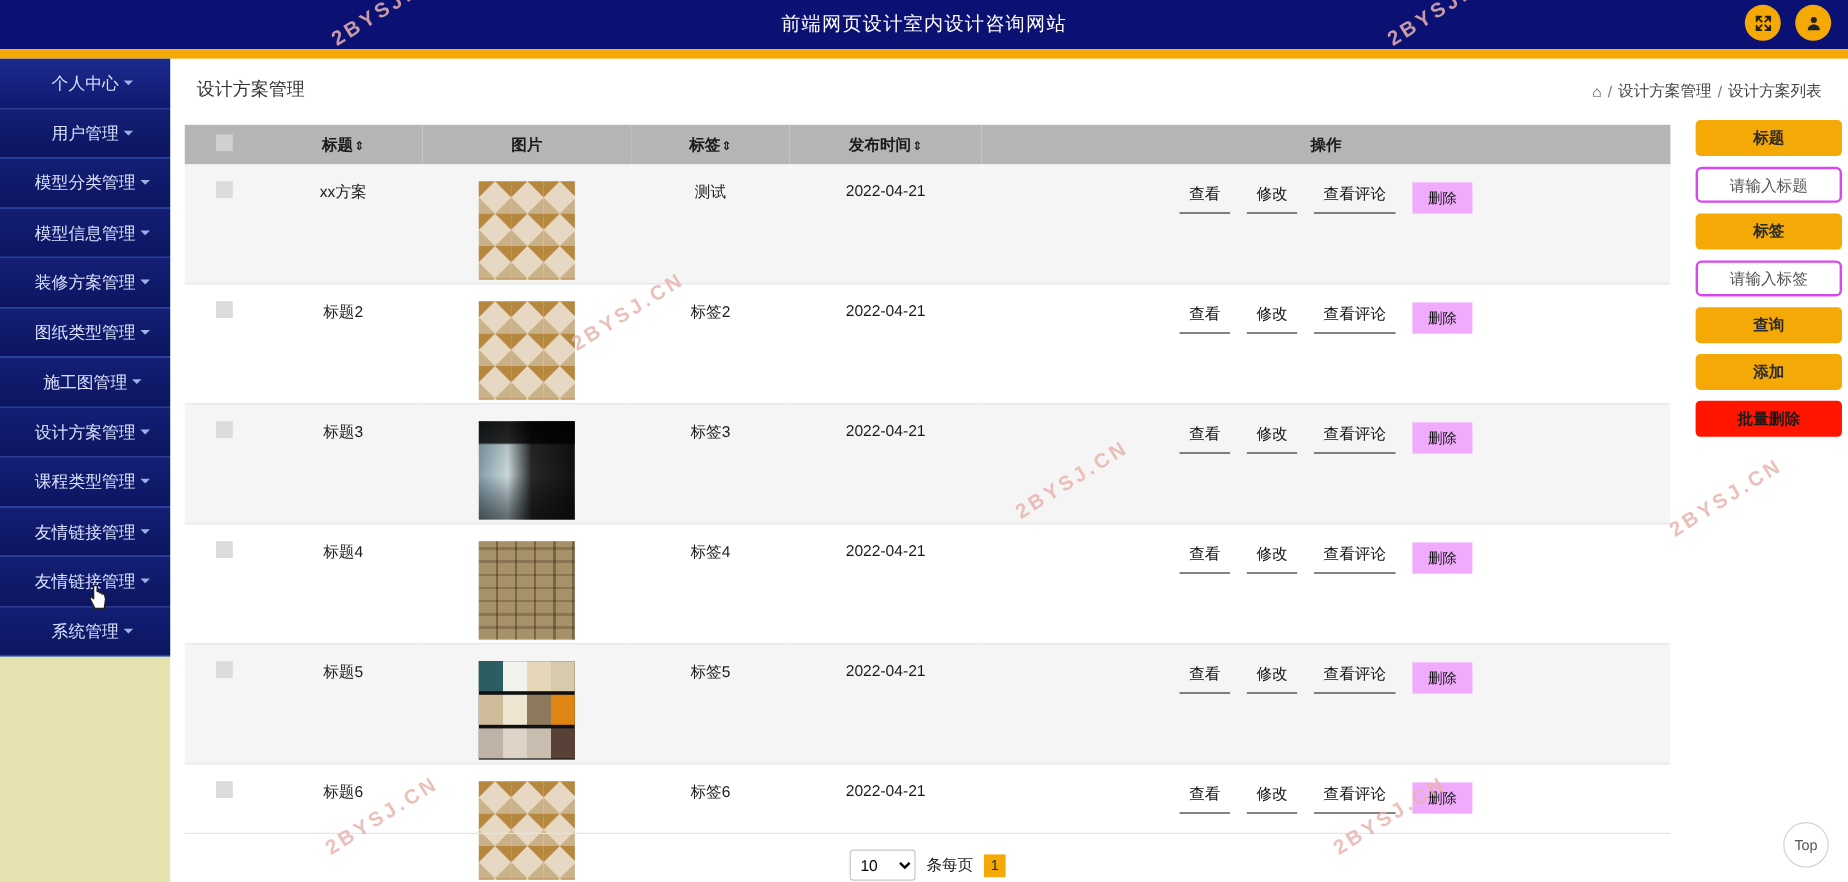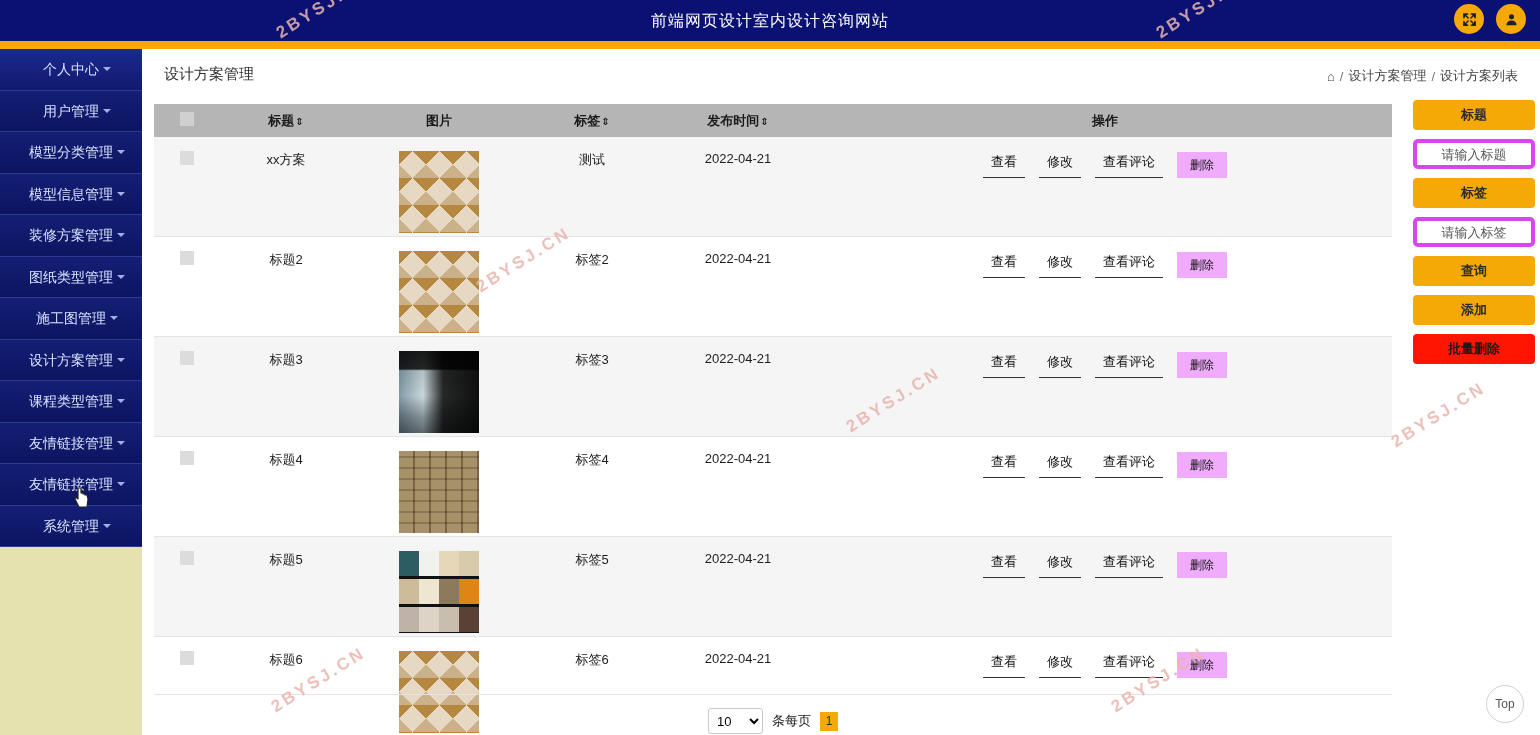--- a/index.html
+++ b/index.html
@@ -183,21 +183,21 @@
     position: absolute; left: 1271px; top: 51px; width: 122px;
     display: flex; flex-direction: column; gap: 9px;
   }
   .r-btn {
     height: 30px; line-height: 30px; text-align: center;
     background: #f5a907; color: #2c2c2c; font-size: 13px; font-weight: bold;
     border: 0; border-radius: 4px; cursor: pointer; width: 122px;
   }
   .r-btn.danger { background: #ff1500; color: #1a1a1a; }
   .r-input {
-    height: 30px; width: 122px; border: 4px solid #d946ef; border-radius: 5px;
+    height: 30px; width: 122px; border: 2px solid #d946ef; border-radius: 5px;
     text-align: center; font-size: 13px; color: #555; background: #fff;
     font-family: "Liberation Sans", sans-serif;
   }
   .r-input::placeholder { color: #555; }
 
   .top-btn {
     position: absolute; right: 16px; bottom: 12px;
     width: 38px; height: 38px; border-radius: 50%;
     border: 1px solid #d2d2d2; background: #fff;
     font-size: 12px; color: #555; display: flex;

